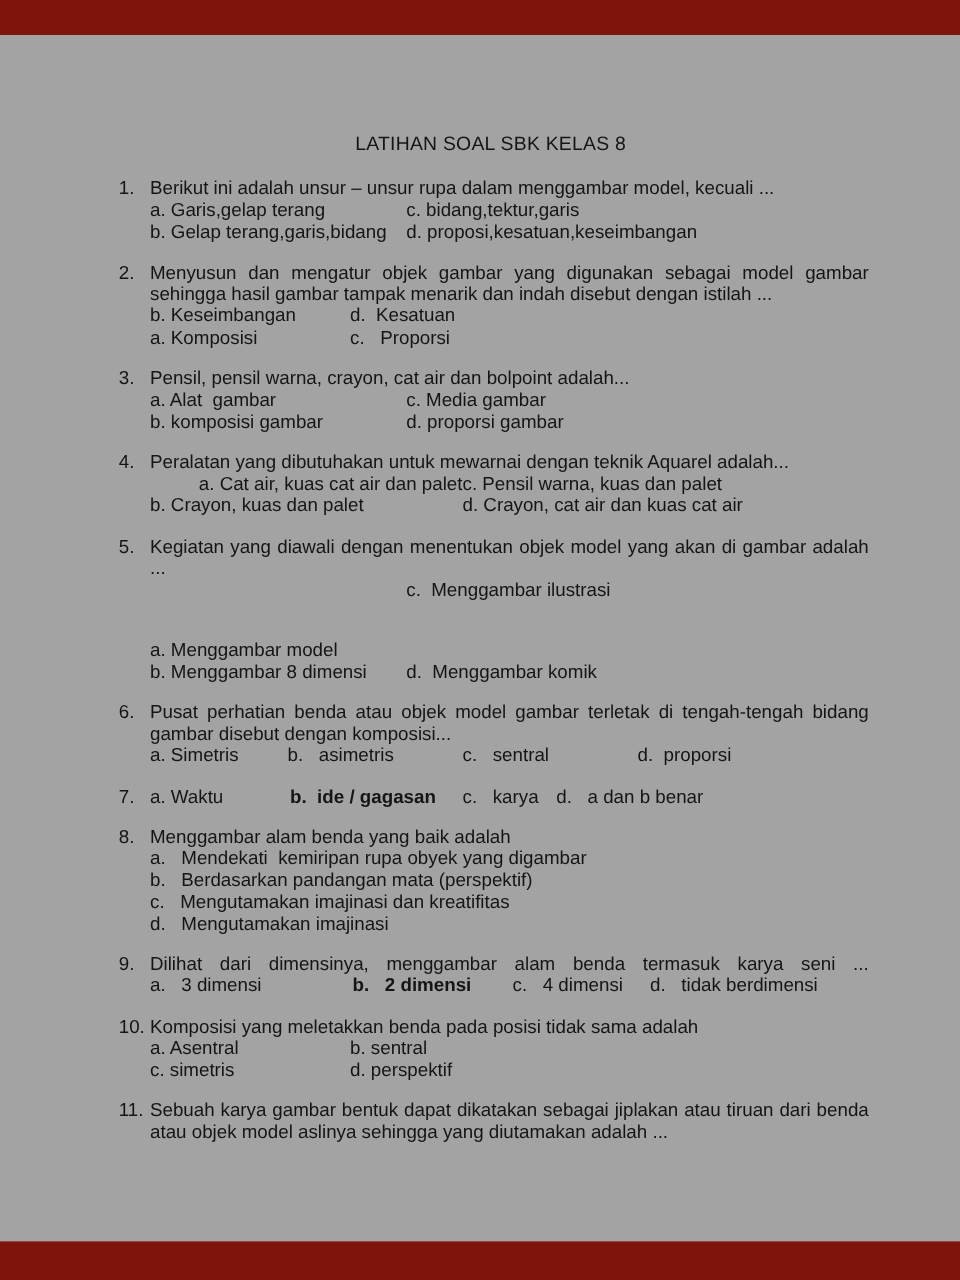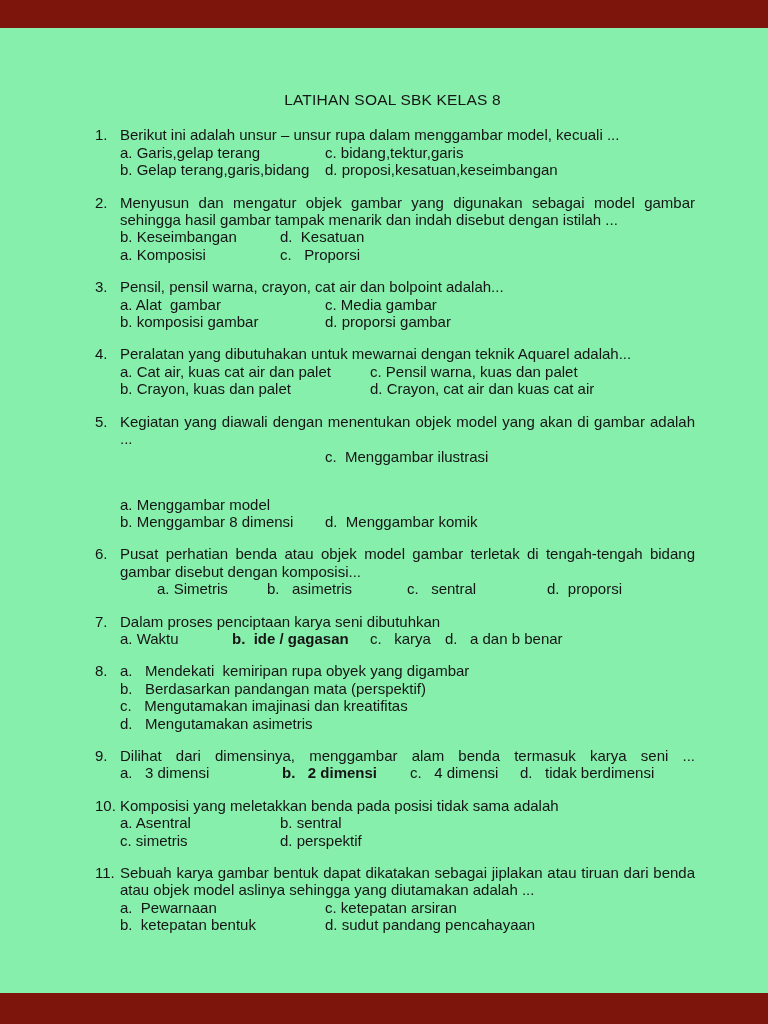--- a/index.html
+++ b/index.html
@@ -10,22 +10,22 @@
     color: #151515;
     position: relative;
     overflow: hidden;
     -webkit-font-smoothing: antialiased;
   }
   .viewer-bar { position: absolute; left: 0; width: 768px; background: #7e150c; }
   .viewer-bar.top { top: 0; height: 28px; }
   .viewer-bar.bottom { bottom: 0; height: 31px; }
   .page {
     position: absolute; top: 28px; bottom: 31px; left: 0; right: 0;
-    background: #86efac;
-    padding: 63px 78px 0 95px;
+    background: #a3a3a3;
+    padding: 79px 78px 0 95px;
     box-sizing: border-box;
     font-size: 15px;
     line-height: 17.4px;
   }
   .doc-title {
     text-align: center;
     width: 595px;
     margin: 0 0 18px 0;
     font-size: 15.5px;
     font-weight: normal;
@@ -97,21 +97,21 @@
           </div>
     </div>
   </div>
 
   <div class="question">
     <span class="q-num">4.</span>
     <div class="q-body">
       <div class="q-text">Peralatan yang dibutuhakan untuk mewarnai dengan teknik Aquarel adalah...</div>
       <div class="q-options">
             <div class="opt-row">
-              <span class="opt-cell" style="width: 250px;">a. Cat air, kuas cat air dan palet</span>
+              <span class="opt-cell" style="width: 250px; text-align: right;">a. Cat air, kuas cat air dan palet</span>
               <span class="opt-cell">c. Pensil warna, kuas dan palet</span>
             </div>
             <div class="opt-row">
               <span class="opt-cell" style="width: 250px;">b. Crayon, kuas dan palet</span>
               <span class="opt-cell">d. Crayon, cat air dan kuas cat air</span>
             </div>
           </div>
     </div>
   </div>
 
@@ -131,59 +131,59 @@
           </div>
     </div>
   </div>
 
   <div class="question">
     <span class="q-num">6.</span>
     <div class="q-body">
       <div class="q-text justify">Pusat perhatian benda atau objek model gambar terletak di tengah-tengah bidang gambar disebut dengan komposisi...</div>
       <div class="q-options">
             <div class="opt-row">
-              <span class="opt-cell" style="width: 110px; margin-left: 37px;">a. Simetris</span>
+              <span class="opt-cell" style="width: 110px;">a. Simetris</span>
               <span class="opt-cell" style="width: 140px;">b.   asimetris</span>
               <span class="opt-cell" style="width: 140px;">c.   sentral</span>
               <span class="opt-cell">d.  proporsi</span>
             </div>
           </div>
     </div>
   </div>
 
   <div class="question">
     <span class="q-num">7.</span>
     <div class="q-body">
-      <div class="q-text">Dalam proses penciptaan karya seni dibutuhkan</div>
       <div class="q-options">
             <div class="opt-row">
               <span class="opt-cell" style="width: 112px;">a. Waktu</span>
               <span class="opt-cell" style="width: 138px; font-weight: bold;">b.  ide / gagasan</span>
               <span class="opt-cell" style="width: 75px;">c.   karya</span>
               <span class="opt-cell">d.   a dan b benar</span>
             </div>
           </div>
     </div>
   </div>
 
   <div class="question">
     <span class="q-num">8.</span>
     <div class="q-body">
+      <div class="q-text">Menggambar alam benda yang baik adalah</div>
       <div class="q-options">
             <div class="opt-row">
               <span class="opt-cell">a.   Mendekati  kemiripan rupa obyek yang digambar</span>
             </div>
             <div class="opt-row">
               <span class="opt-cell">b.   Berdasarkan pandangan mata (perspektif)</span>
             </div>
             <div class="opt-row">
               <span class="opt-cell">c.   Mengutamakan imajinasi dan kreatifitas</span>
             </div>
             <div class="opt-row">
-              <span class="opt-cell">d.   Mengutamakan asimetris</span>
+              <span class="opt-cell">d.   Mengutamakan imajinasi</span>
             </div>
           </div>
     </div>
   </div>
 
   <div class="question">
     <span class="q-num">9.</span>
     <div class="q-body">
       <div class="q-text justify justify-last">Dilihat dari dimensinya, menggambar alam benda termasuk karya seni ...</div>
       <div class="q-options">
@@ -211,28 +211,18 @@
               <span class="opt-cell">d. perspektif</span>
             </div>
           </div>
     </div>
   </div>
 
   <div class="question">
     <span class="q-num">11.</span>
     <div class="q-body">
       <div class="q-text justify">Sebuah karya gambar bentuk dapat dikatakan sebagai jiplakan atau tiruan dari benda atau objek model aslinya sehingga yang diutamakan adalah ...</div>
-      <div class="q-options">
-            <div class="opt-row">
-              <span class="opt-cell" style="width: 205px;">a.  Pewarnaan</span>
-              <span class="opt-cell">c. ketepatan arsiran</span>
-            </div>
-            <div class="opt-row">
-              <span class="opt-cell" style="width: 205px;">b.  ketepatan bentuk</span>
-              <span class="opt-cell">d. sudut pandang pencahayaan</span>
-            </div>
-          </div>
     </div>
   </div>
 </div>
 </div>
 
 <div class="viewer-bar bottom" style="background: rgb(126, 21, 12);"></div>
 
 </body></html>

